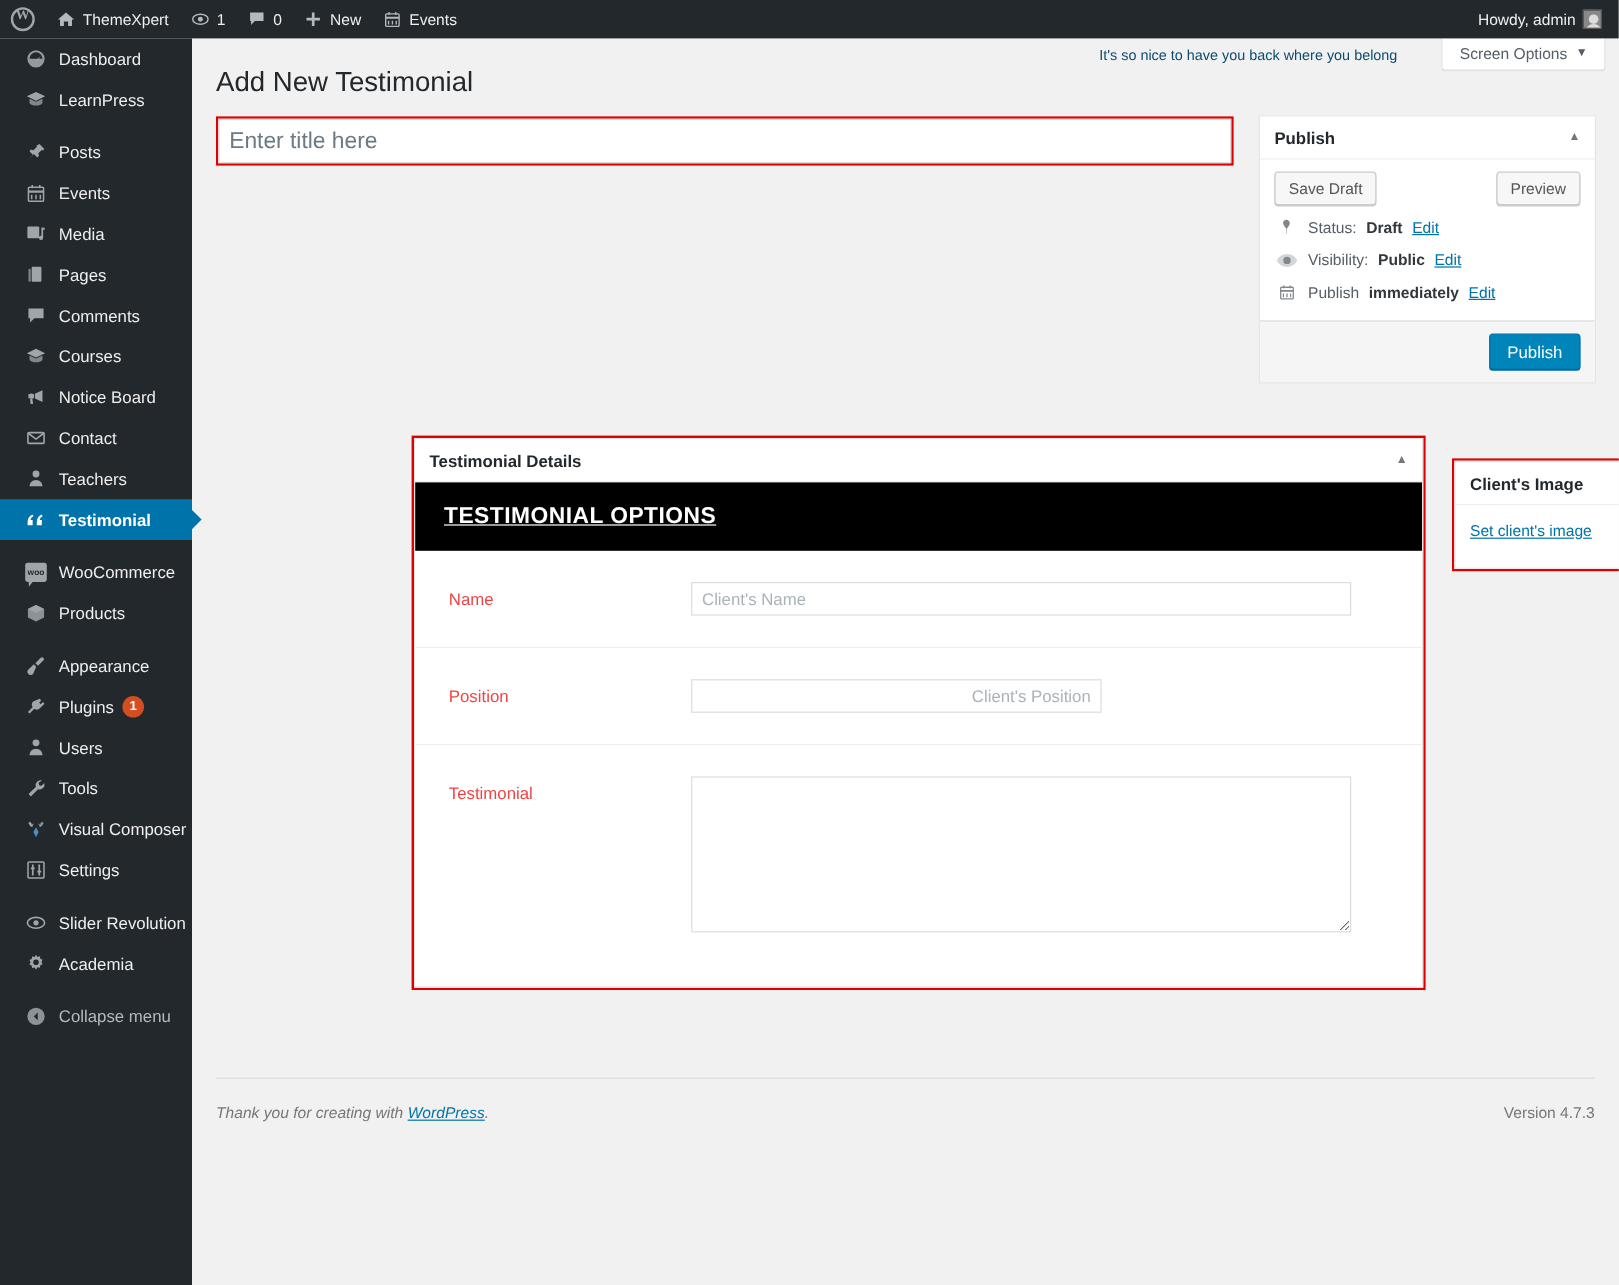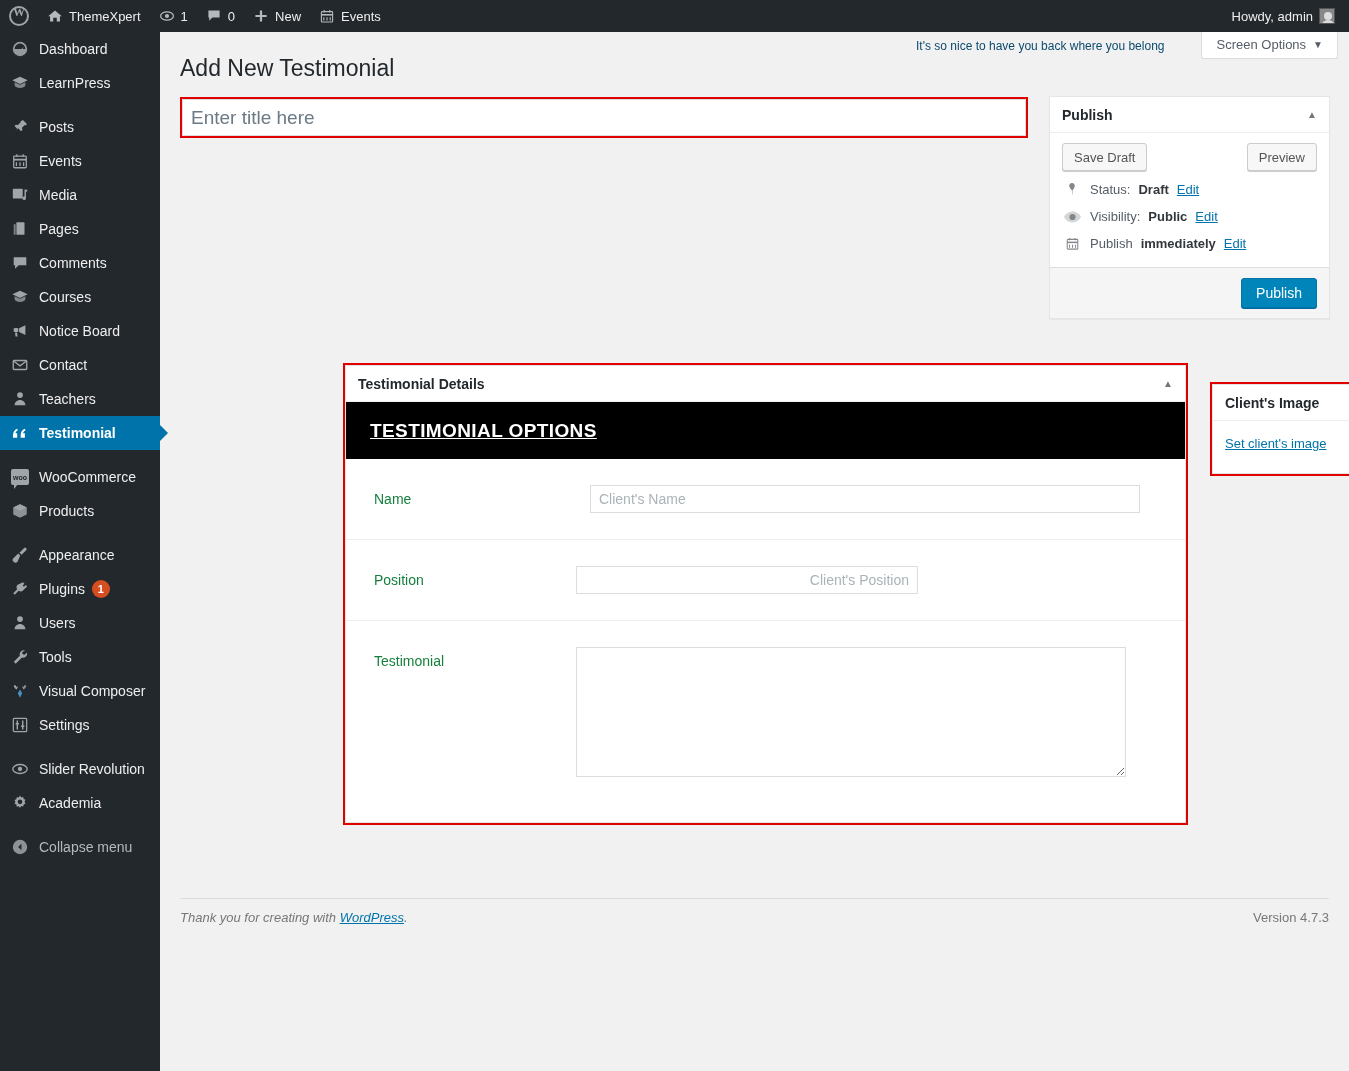--- a/index.html
+++ b/index.html
@@ -50,21 +50,21 @@
   svg.abicon { display:block; }
 
   
   #sidebar {
     position: absolute; top: 32px; left: 0; width: 160px; height: 1039px;
     background: #23282d; color: #eee; font-size: 14px;
     z-index: 40;
   }
   .menu-item {
     position: relative; display: flex; align-items: center;
-    height: 34px; padding-left: 10px; cursor: pointer;
+    height: 34px; padding-left: 20px; cursor: pointer;
     color: #eee;
   }
   .menu-item .mi-ico {
     width: 20px; height: 20px; margin-right: 9px;
     display: flex; align-items: center; justify-content: center;
     color: #a0a5aa; flex: 0 0 20px;
   }
   .menu-item .mi-label { font-size: 14px; line-height: 18px; }
   .menu-item.current {
     background: #0073aa; color: #fff; font-weight: 600;
@@ -183,21 +183,21 @@
     background: #000000; color: #fff; height: 57px;
     display: flex; align-items: center; padding-left: 24px;
     font-size: 19px; font-weight: bold; letter-spacing: .4px; text-decoration: underline;
   }
   .form-row {
     display: flex; align-items: flex-start;
     padding: 26px 0 26px 0; border-bottom: 1px solid #eee;
   }
   .form-row:last-child { border-bottom: none; }
   .form-row .lbl {
-    width: 230px; padding-left: 28px; font-size: 14px; color: #15803d;
+    width: 230px; padding-left: 28px; font-size: 14px; color: #ef4444;
     line-height: 28px; flex: 0 0 230px;
   }
   input.txt {
     border: 1px solid #ddd; height: 28px; padding: 3px 8px;
     font-size: 14px; color: #32373c; background: #fff; outline: none;
     font-family: "Liberation Sans", sans-serif; border-radius: 0;
   }
   input.txt::placeholder { color: #a9b3b8; opacity: 1; }
   textarea.ta {
     border: 1px solid #ddd; width: 550px; height: 130px;
@@ -240,21 +240,21 @@
     position: absolute; left: 1050px; top: 350px; width: 281px; height: 94px;
     border: 2px solid #e00000; background: #fff;
   }
   #imagebox .inner { border: 1px solid #e5e5e5; height: 100%; background: #fff; }
   #imagebox .pb-body { padding: 13px 12px; }
   a.setimg { color: #0073aa; text-decoration: underline; font-size: 13px; cursor: pointer; }
 
   
   #wpfooter {
     position: absolute; left: 20px; right: 20px; top: 866px;
-    border-top: 1px solid #ddd; padding-top: 11px;
+    border-top: 1px solid #ddd; padding-top: 21px;
     display: flex; justify-content: space-between; align-items: center;
     font-size: 13px; color: #777; font-style: italic;
   }
   #wpfooter a { color: #0073aa; text-decoration: underline; }
   #footer-version { font-style: normal; color: #777; }
 </style>
 </head>
 <body>
 
 <div id="adminbar">
@@ -575,21 +575,21 @@
   <div id="detailsbox">
     <div class="inner">
       <div class="pb-head">
         <span class="pb-title">Testimonial Details</span>
         <span class="pb-toggle">▲</span>
       </div>
       <div class="opt-banner">TESTIMONIAL OPTIONS</div>
 
       <div class="form-row">
         <div class="lbl">Name</div>
-        <input class="txt" style="width: 550px; margin-left: 14px;" type="text" placeholder="Client's Name">
+        <input class="txt" style="width: 550px;" type="text" placeholder="Client's Name">
       </div>
 
       <div class="form-row">
         <div class="lbl">Position</div>
         <input class="txt" style="width: 342px; text-align: right;" type="text" placeholder="Client's Position">
       </div>
 
       <div class="form-row">
         <div class="lbl">Testimonial</div>
         <textarea class="ta" placeholder="" style=""></textarea>

